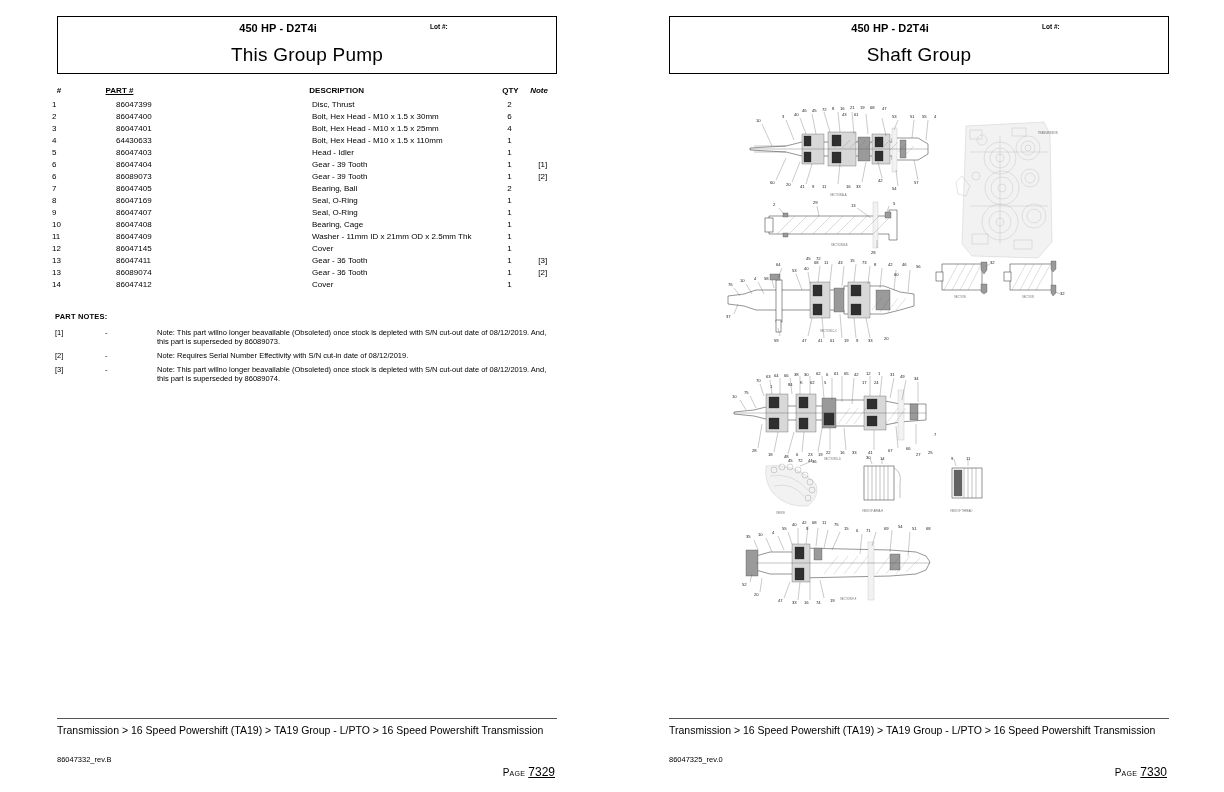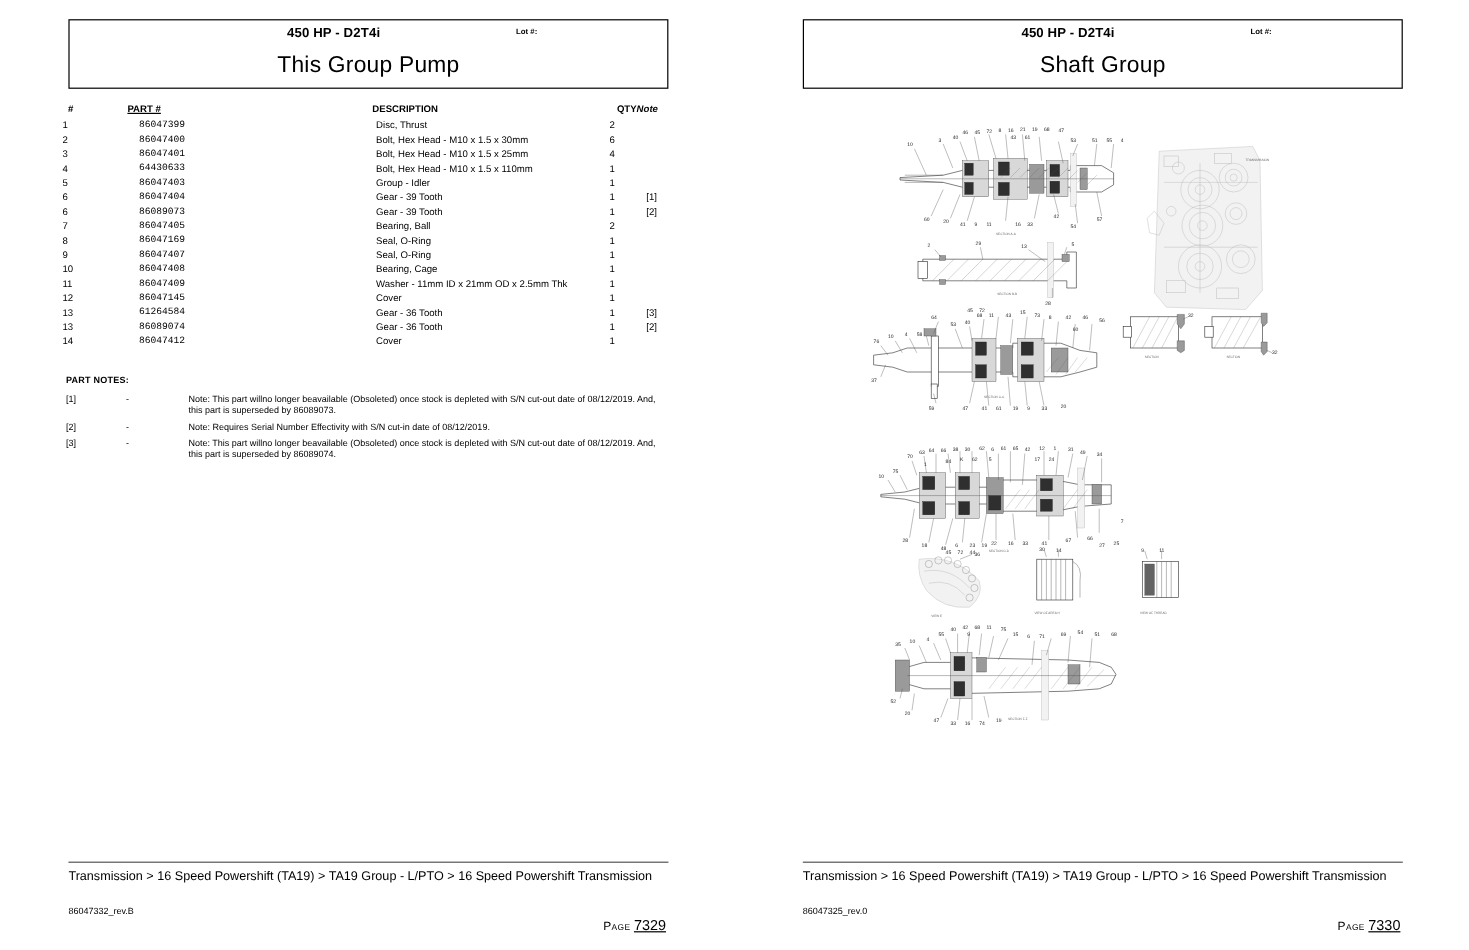--- a/index.html
+++ b/index.html
@@ -85,24 +85,24 @@
     line-height: 9.4px;
   }
   .c-num   { width: 34px; text-align: center; }
   .c-part  { width: 104px; text-align: left; }
   .c-desc  { width: 268px; text-align: left; }
   .c-qty   { width: 52px; text-align: center; }
   .c-note  { width: 52px; text-align: center; }
   th.c-num  { text-align: center; }
   th.c-part { text-align: center; text-decoration: underline; }
   th.c-desc { text-align: center; }
-  th.c-qty  { text-align: right; }
+  th.c-qty  { text-align: left; }
   th.c-note { text-align: left; font-style: italic; }
   td.c-num  { padding-left: 2px; text-align: left; }
-  td.c-part { padding-left: 48px; font-family: Liberation Mono, monospace; }
+  td.c-part { padding-left: 48px; }
   td.c-desc { padding-left: 141px; }
   td.c-qty  { text-align: left; padding-left: 5px; }
   td.c-note { text-align: left; padding-left: 8px; }
 
   
   .notes-block {
     position: absolute;
     left: 55px;
     top: 312px;
     width: 500px;
@@ -243,21 +243,21 @@
         <tr>
           <td class="c-num">4</td>
           <td class="c-part">64430633</td>
           <td class="c-desc">Bolt, Hex Head - M10 x 1.5 x 110mm</td>
           <td class="c-qty">1</td>
           <td class="c-note"></td>
         </tr>
         <tr>
           <td class="c-num">5</td>
           <td class="c-part">86047403</td>
-          <td class="c-desc">Group - Idler</td>
+          <td class="c-desc">Head - Idler</td>
           <td class="c-qty">1</td>
           <td class="c-note"></td>
         </tr>
         <tr>
           <td class="c-num">6</td>
           <td class="c-part">86047404</td>
           <td class="c-desc">Gear - 39 Tooth</td>
           <td class="c-qty">1</td>
           <td class="c-note">[1]</td>
         </tr>
@@ -305,21 +305,21 @@
         </tr>
         <tr>
           <td class="c-num">12</td>
           <td class="c-part">86047145</td>
           <td class="c-desc">Cover</td>
           <td class="c-qty">1</td>
           <td class="c-note"></td>
         </tr>
         <tr>
           <td class="c-num">13</td>
-          <td class="c-part">61264584</td>
+          <td class="c-part">86047411</td>
           <td class="c-desc">Gear - 36 Tooth</td>
           <td class="c-qty">1</td>
           <td class="c-note">[3]</td>
         </tr>
         <tr>
           <td class="c-num">13</td>
           <td class="c-part">86089074</td>
           <td class="c-desc">Gear - 36 Tooth</td>
           <td class="c-qty">1</td>
           <td class="c-note">[2]</td>

